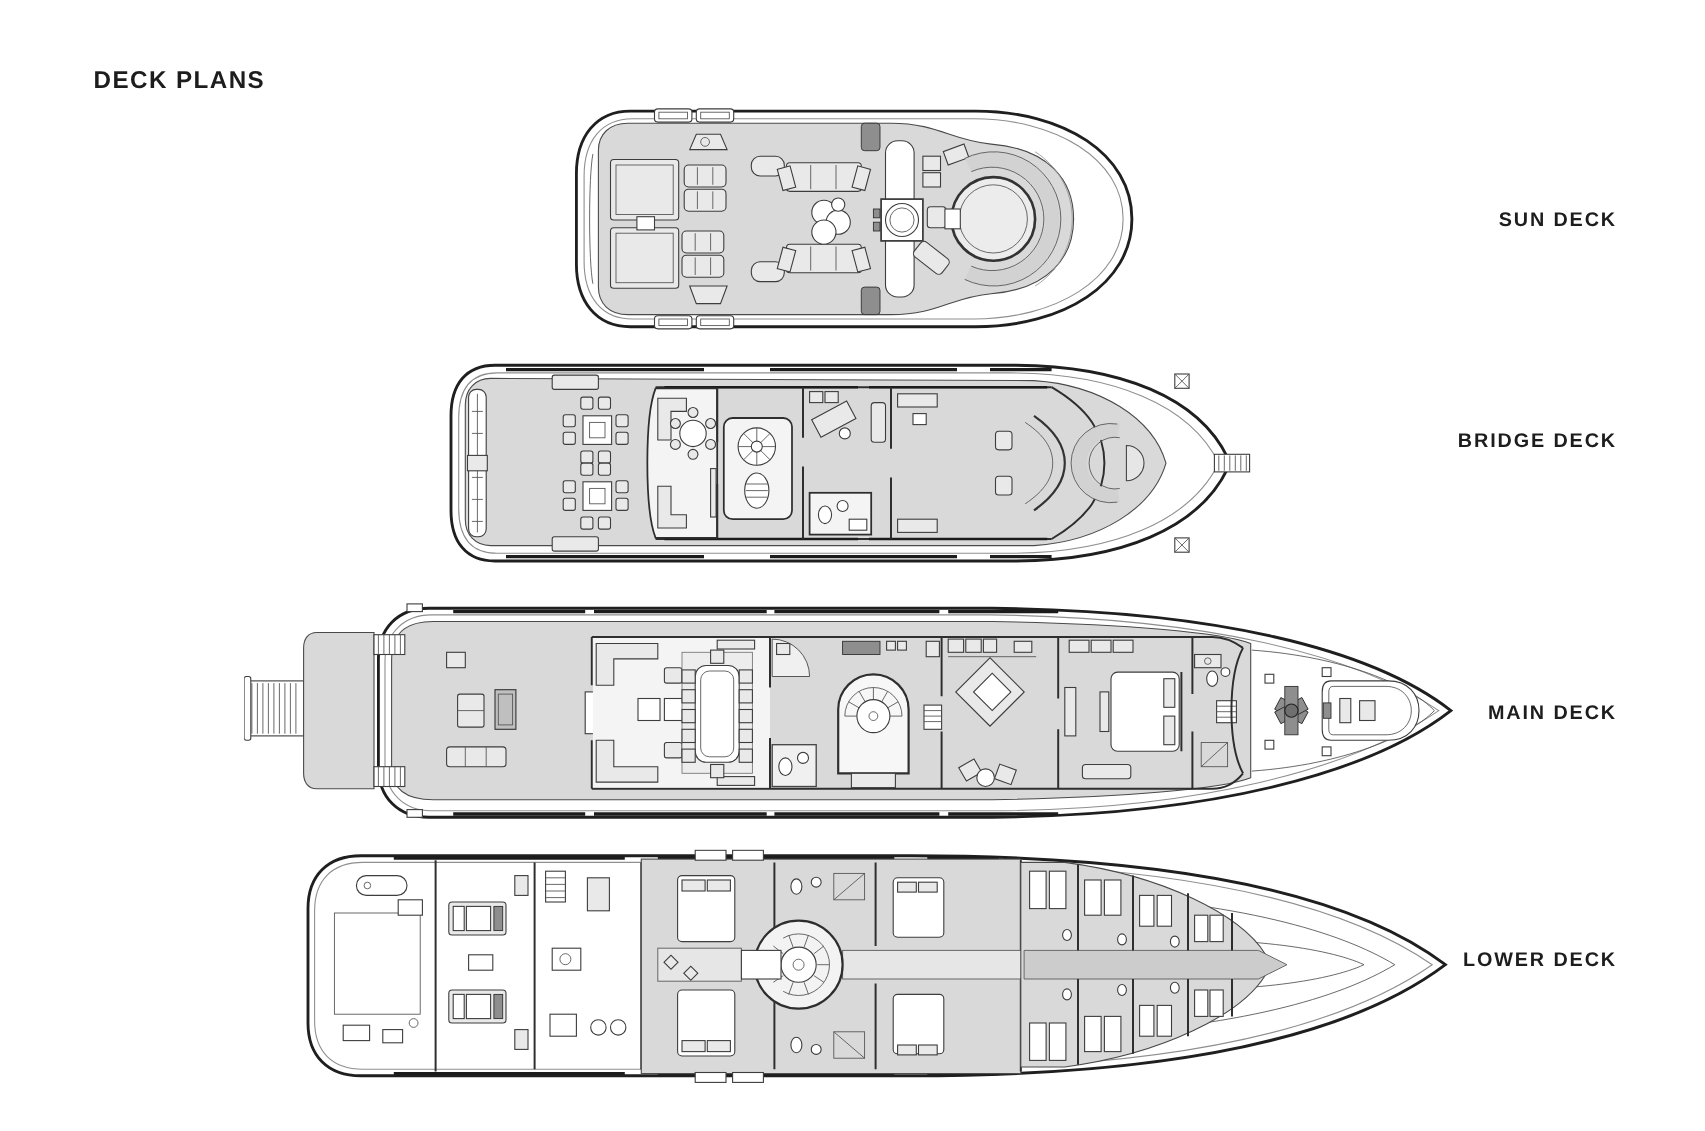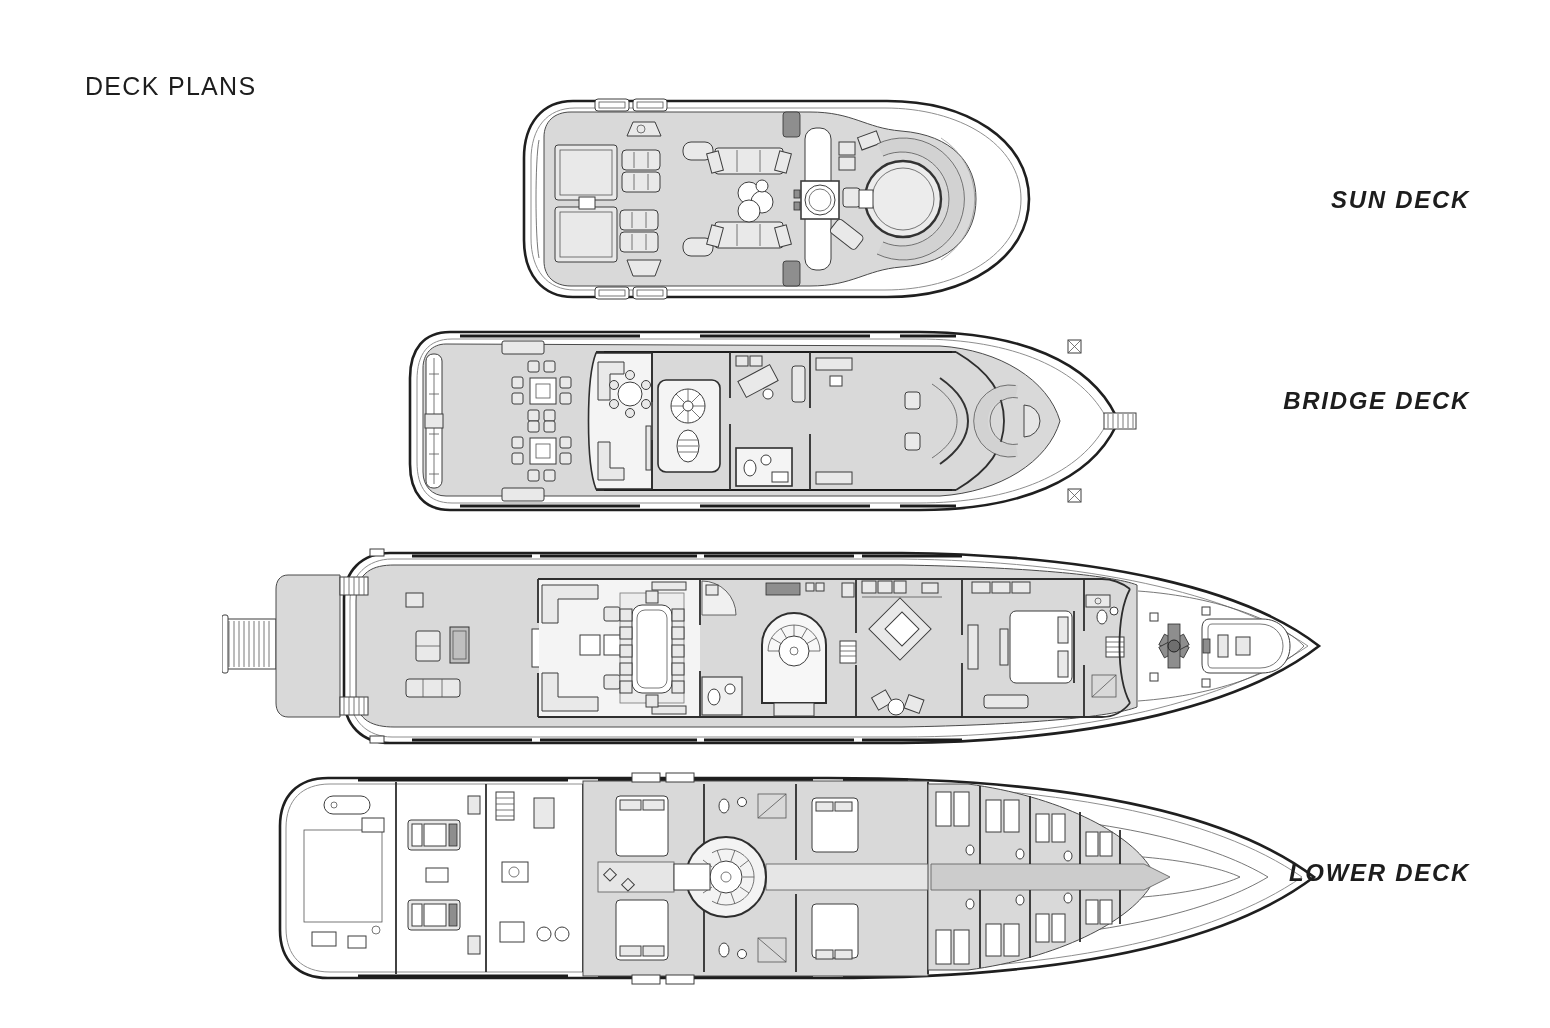--- a/index.html
+++ b/index.html
@@ -1,21 +1,21 @@
 <!DOCTYPE html>
 <html style="--text: #1d1d1d; --line: #1f1f1f; --deck-fill: #d9d9d9; --paper: #ffffff;"><head>
 <meta charset="utf-8">
 <style>
   html,body{margin:0;padding:0;background:#fff;}
   .canvas{position:relative;width:1550px;height:1028px;background:var(--paper,#ffffff);overflow:hidden;
           font-family:"Liberation Sans",sans-serif;}
-  .page-title{position:absolute;left:85px;top:72px;font-size:25px;font-weight:400;
+  .page-title{position:absolute;left:85px;top:60px;font-size:22px;font-weight:700;
               letter-spacing:1.3px;color:var(--text,#1d1d1d);}
   .deck-label{position:absolute;left:1150px;width:320px;text-align:right;transform:translateY(-50%);
-              font-size:24px;font-weight:700;letter-spacing:1.7px;color:var(--text,#1d1d1d);white-space:nowrap;font-style:italic;}
+              font-size:18px;font-weight:700;letter-spacing:1.7px;color:var(--text,#1d1d1d);white-space:nowrap;}
   .plan{position:absolute;}
   
   .hull{fill:#ffffff;stroke:var(--line,#1f1f1f);stroke-width:2.6;}
   .inhull{fill:none;stroke:#8f8f8f;stroke-width:1;}
   .deckfill{fill:var(--deck-fill,#d9d9d9);stroke:#4a4a4a;stroke-width:1;}
   .furn{fill:#e9e9e9;stroke:#3d3d3d;stroke-width:1;}
   .wf{fill:#ffffff;stroke:#3d3d3d;stroke-width:1;}
   .rm{fill:#f4f4f4;stroke:#2e2e2e;stroke-width:1.6;}
   .dk{fill:#8e8e8e;stroke:#2e2e2e;stroke-width:.8;}
   .tn{fill:none;stroke:#555;stroke-width:.8;}
@@ -475,15 +475,16 @@
         <ellipse class="wf" cx="800" cy="126" rx="4" ry="5"></ellipse>
     </g>
     <rect class="wf" x="364" y="1" width="28" height="9"></rect>
     <rect class="wf" x="398" y="1" width="28" height="9"></rect>
     <rect class="wf" x="364" y="203" width="28" height="9"></rect>
     <rect class="wf" x="398" y="203" width="28" height="9"></rect>
   </svg>
 
   <div class="deck-label" style="top:200px">SUN DECK</div>
   <div class="deck-label" style="top:401px">BRIDGE DECK</div>
+  <div class="deck-label" style="top:648px">MAIN DECK</div>
   <div class="deck-label" style="top:873px">LOWER DECK</div>
 
 </div>
 
 </body></html>

